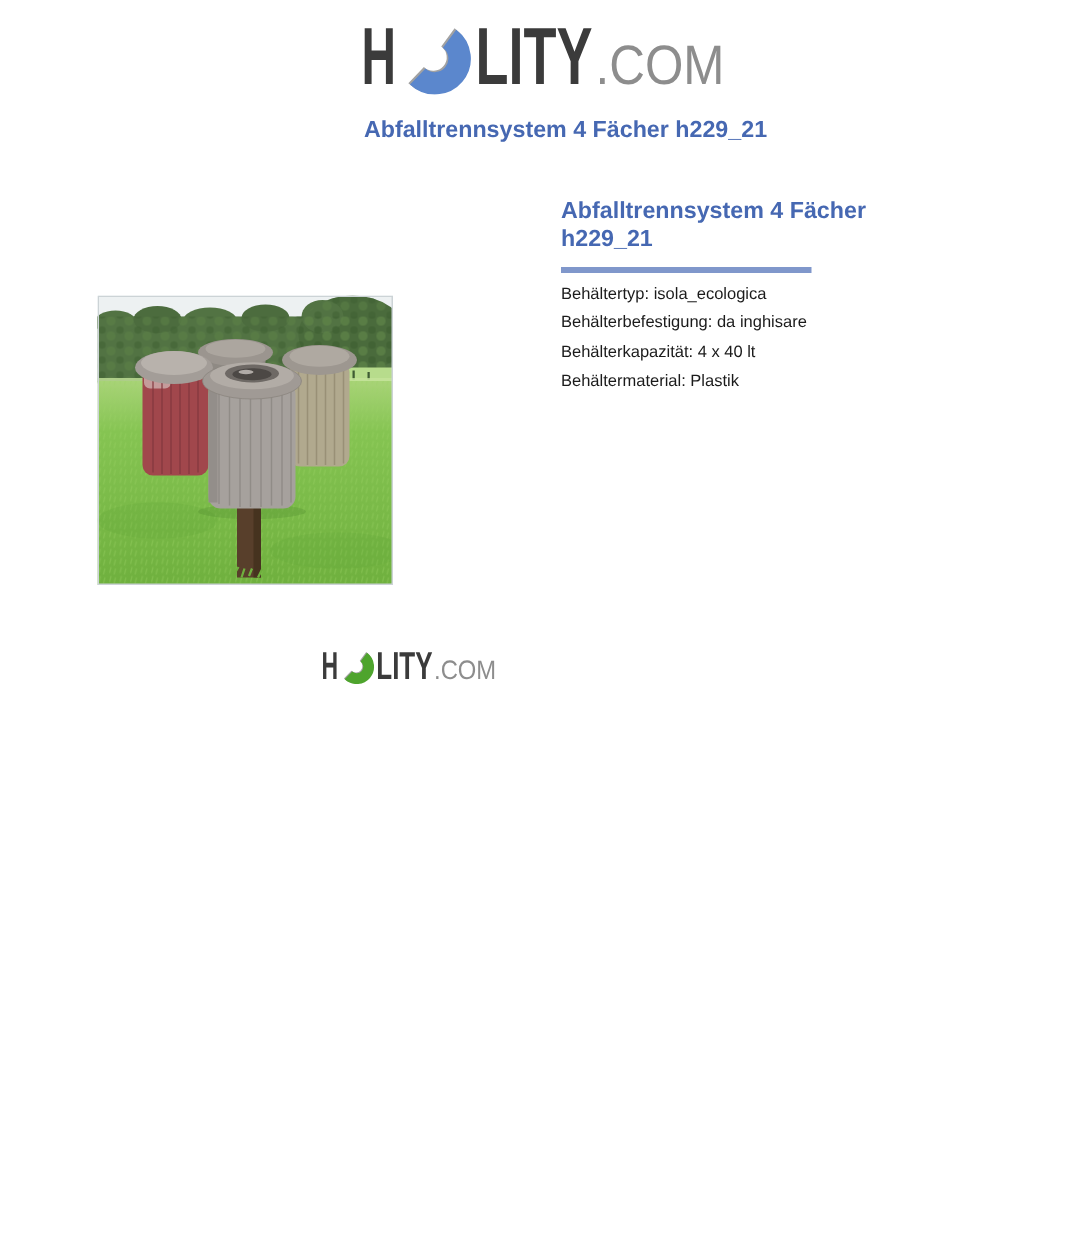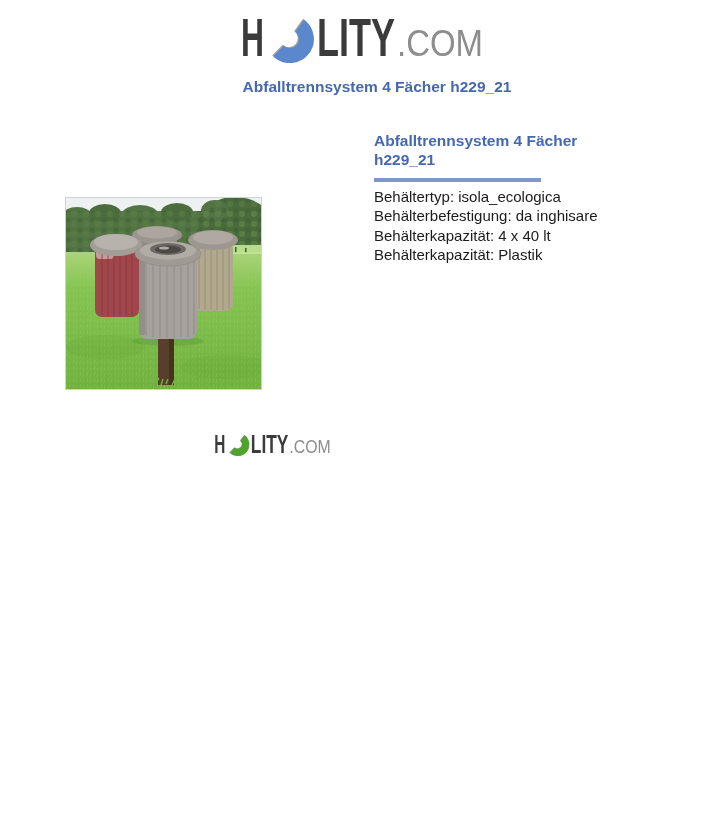--- a/index.html
+++ b/index.html
@@ -16,21 +16,21 @@
     transform:translateX(17px);
     font-size:15.5px;font-weight:bold;color:var(--heading-blue,#4668b2);
   }
   .photo{position:absolute;left:65px;top:197px;width:197px;height:193px;display:block;}
   .right-col{position:absolute;left:374px;top:131px;width:246px;}
   .product-title{
     margin:0;font-size:15.5px;line-height:19px;font-weight:bold;
     color:var(--heading-blue,#4668b2);width:235px;
   }
   .title-divider{width:167px;height:4px;background:var(--divider-blue,#8097cb);margin-top:9px;}
-  .details{margin-top:5px;font-size:15px;line-height:19.3px;color:var(--text-dark,#1b1b1b);}
+  .details{margin-top:5px;font-size:11px;line-height:19.3px;color:var(--text-dark,#1b1b1b);}
 </style>
 </head>
 <body>
 
 <div class="page">
 
   <div class="logo-main">
     <svg width="244" height="54" viewBox="0 0 244 54">
       <text x="0" y="47" font-size="54" textLength="23" lengthAdjust="spacingAndGlyphs" class="logo-text">H</text>
       <g>
@@ -128,21 +128,21 @@
     <rect x="0.5" y="0.5" width="196" height="192" fill="none" stroke="#ccd3d6" stroke-width="1"></rect>
   </svg>
 
   <div class="right-col">
     <h2 class="product-title">Abfalltrennsystem 4 Fächer h229_21</h2>
     <div class="title-divider"></div>
     <div class="details">
       <div>Behältertyp: isola_ecologica</div>
       <div>Behälterbefestigung: da inghisare</div>
       <div>Behälterkapazität: 4 x 40 lt</div>
-      <div>Behälterkapazität: Plastik</div>
+      <div>Behältermaterial: Plastik</div>
     </div>
   </div>
 
   <div class="logo-small">
     <svg width="118" height="26" viewBox="0 0 244 54">
       <text x="0" y="47" font-size="54" textLength="23" lengthAdjust="spacingAndGlyphs" class="logo-text">H</text>
       <g>
         <path d="M36.4 41.1 A16.5 16.5 0 1 0 57.6 15.9" fill="none" style="stroke:var(--logo-o-gray,#a2a2a2)" stroke-width="15"></path>
         <path d="M58.7 16.8 A16.5 16.5 0 1 1 37.5 42.0" fill="none" style="stroke:var(--logo-green,#4ea42d)" stroke-width="15"></path>
       </g>

